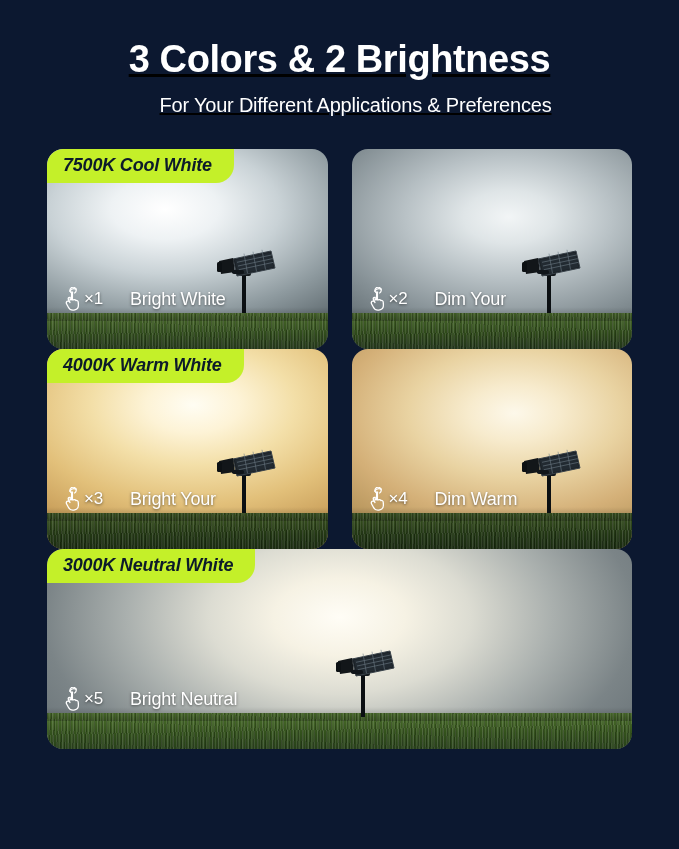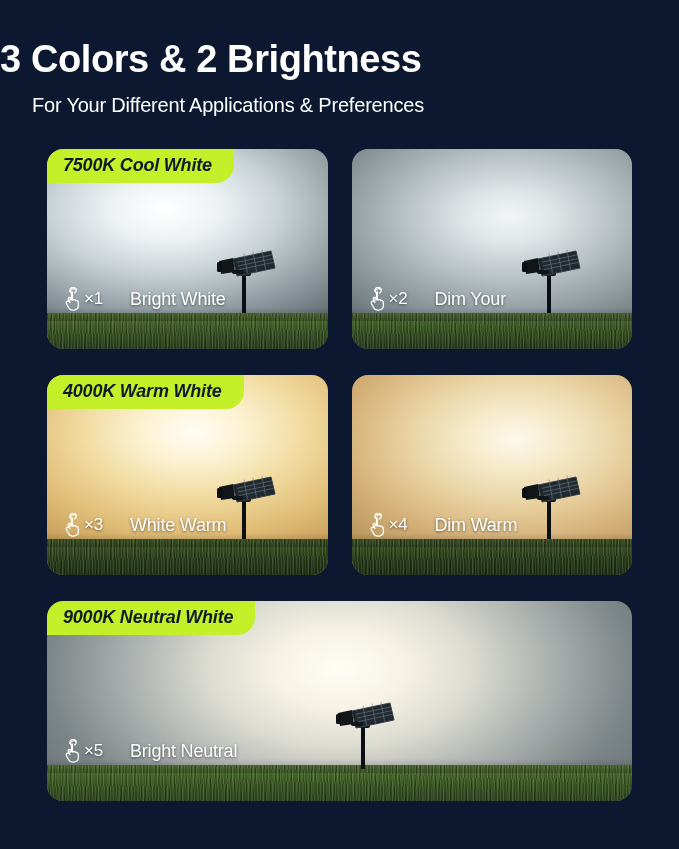--- a/index.html
+++ b/index.html
@@ -5,21 +5,21 @@
   html,body{margin:0;padding:0;}
   body{
     width:679px;height:849px;
     background:#0c1830;
     font-family:"Liberation Sans",sans-serif;
     overflow:hidden;
     position:relative;
   }
 
   
-  .header{padding-top:40px;text-align:left;}
+  .header{padding-top:40px;text-align:center;text-decoration:underline;}
   .title{
     color:#ffffff;
     font-size:38px;
     font-weight:bold;
     letter-spacing:-0.4px;
     line-height:1.05;
     margin:0;
   }
   .subtitle{
     color:#ffffff;
@@ -29,21 +29,21 @@
     letter-spacing:-0.2px;
     padding-left:32px;
   }
 
   
   .rows{
     position:absolute;
     left:47px; top:149px;
     width:585px;
   }
-  .row{display:flex;gap:24px;margin-bottom:26px;justify-content:space-between;}
+  .row{display:flex;gap:24px;justify-content:space-between;}
   .panel{
     position:relative;
     height:200px;
     border-radius:16px;
     overflow:hidden;
     flex:1 1 0;
   }
   .panel.full{flex:1 1 100%;}
 
   
@@ -292,21 +292,21 @@
                      c1.1 -0.5 2.2 -0.4 3.1 0.1
                      c1.0 -0.5 2.1 -0.2 2.7 0.6
                      c1.0 -0.2 2.0 0.4 2.2 1.4
                      l0.2 2.6 c0.2 2.6 -1.3 4.8 -3.6 5.4
                      c-2.6 0.7 -5.2 -0.3 -6.4 -2.6
                      l-1.9 -3.6 c-0.5 -1.0 -0.1 -2.1 0.9 -2.5
                      c0.7 -0.3 1.5 -0.1 2.0 0.5 l0.6 0.8 z" fill="none" stroke="#ffffff" stroke-width="1.3" stroke-linejoin="round"></path>
           </svg>
         </span>
         <span class="mult">×3</span>
-        <span class="cap-text">White Warm</span>
+        <span class="cap-text">Bright Your</span>
       </div>
     </div>
 
     <div class="panel">
       <div class="sky sky-warm2"></div>
       <div class="lamp" style="left:60%;bottom:18%;">
         <svg width="62" height="76" viewBox="0 0 62 76">
           <rect x="27" y="36" width="4" height="40" fill="#0b0f12"></rect>
           <polygon points="27,70 31,70 29,76" fill="#0b0f12"></polygon>
           <rect x="24" y="34" width="12" height="5" rx="2" fill="#14191d"></rect>
@@ -373,21 +373,21 @@
           </g>
           <path d="M4 24 L18 21 L20 35 L6 37 Z" fill="#121619"></path>
           <rect x="2" y="25" width="5" height="10" rx="1.5" fill="#0c1013"></rect>
           <rect x="17" y="33" width="12" height="4" rx="1.8" fill="#10151a"></rect>
         </svg>
       </div>
       <div class="grass grass-neut">
         <div class="topfade"></div>
           <div class="blades"></div>
       </div>
-      <div class="badge">9000K Neutral White</div>
+      <div class="badge">3000K Neutral White</div>
       <div class="caption">
         <span class="tap-icon">
           <svg width="22" height="24" viewBox="0 0 22 24">
             <g fill="none" stroke="#ffffff" stroke-width="1.25" stroke-linecap="round">
               <path d="M10.6 6.0 a3.1 3.1 0 1 1 3.0 0"></path>
               <path d="M8.7 4.2 a5.4 5.4 0 0 1 6.6 -2.0"></path>
             </g>
             <path d="M11.0 5.2 v7.2" stroke="#ffffff" stroke-width="2.1" stroke-linecap="round"></path>
             <path d="M7.2 12.0 c0 -1.2 1.0 -2.0 2.0 -1.6 l0 2.4
                      c1.1 -0.5 2.2 -0.4 3.1 0.1

